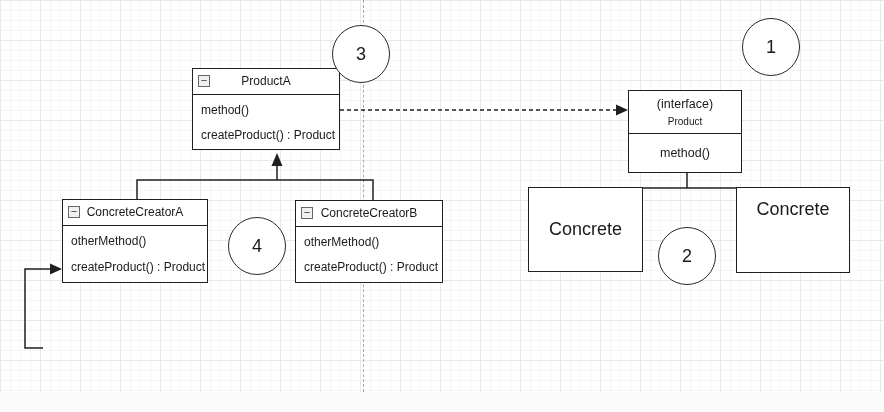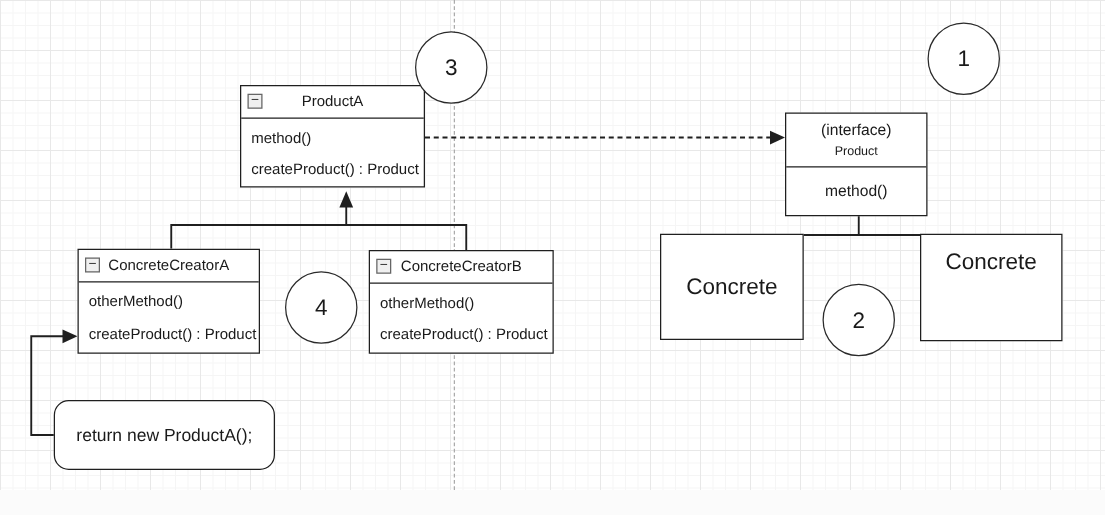--- a/index.html
+++ b/index.html
@@ -169,23 +169,20 @@
   </div>
 
   <div class="plain-box" style="left:528px; top:187px; width:115px; height:85px;">
     <div>Concrete</div>
   </div>
 
   <div class="plain-box top-text" style="left:736px; top:187px; width:114px; height:86px;">
     <div>Concrete</div>
   </div>
 
-  <div class="note-box">
-    <span>return new ProductA();</span>
-  </div>
 
   <div class="marker-circle" style="left:742px; top:18px;">
     <span>1</span>
   </div>
   <div class="marker-circle" style="left:658px; top:227px;">
     <span>2</span>
   </div>
   <div class="marker-circle" style="left:332px; top:25px;">
     <span>3</span>
   </div>

